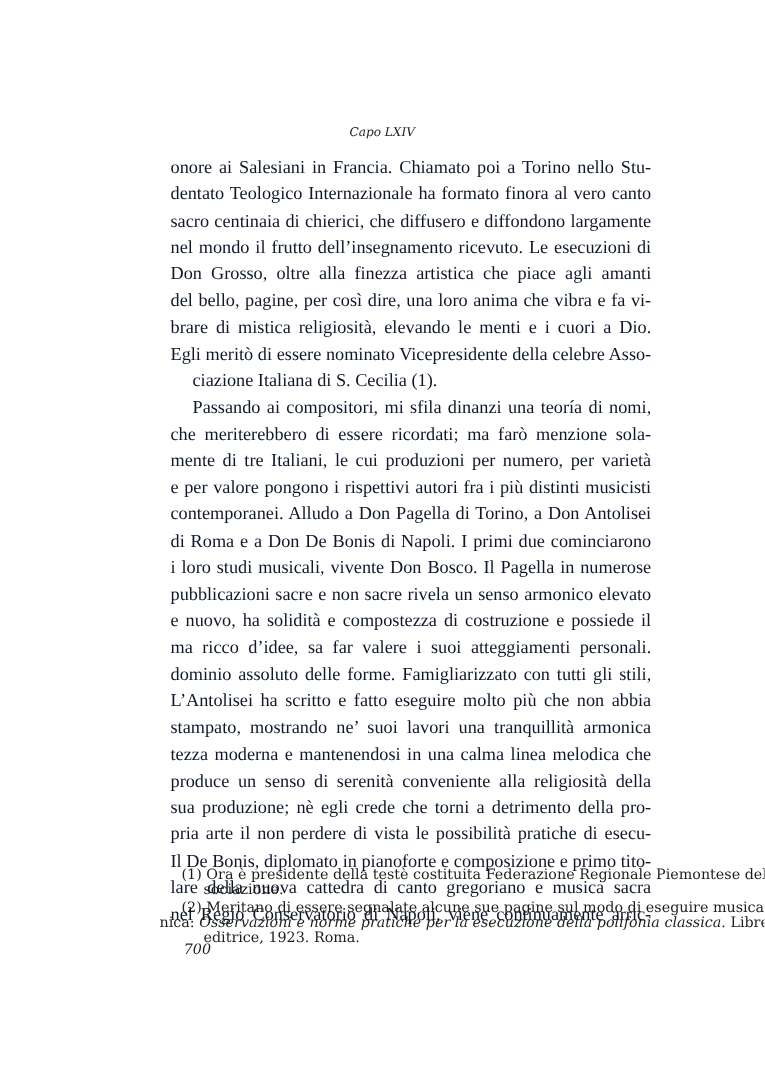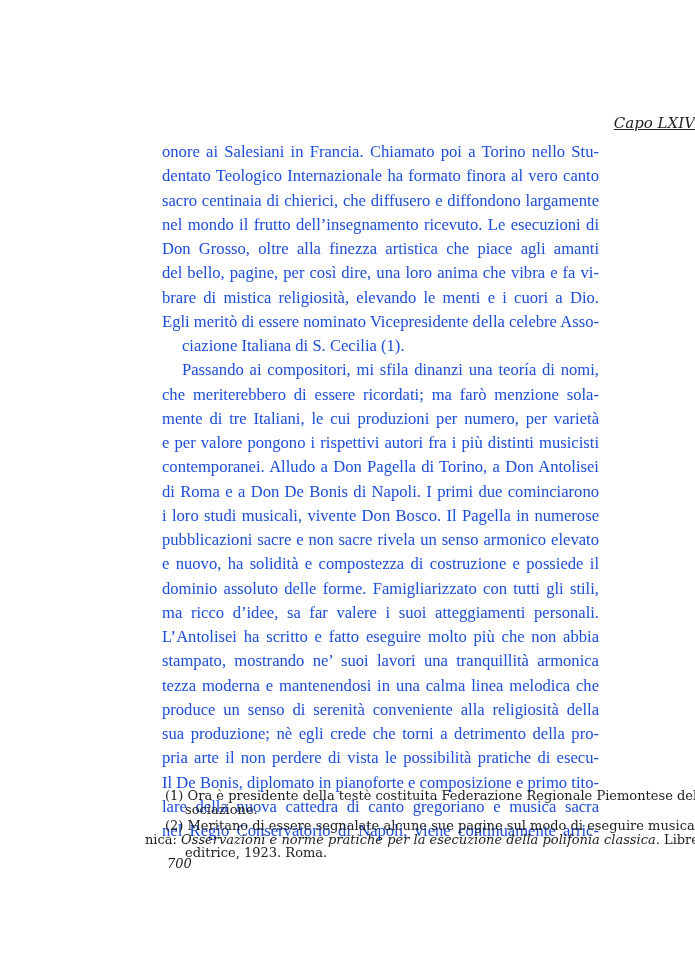--- a/index.html
+++ b/index.html
@@ -1,24 +1,24 @@
 <!DOCTYPE html>
 <html><head>
 <meta charset="utf-8">
 <style>
   html, body { margin: 0; padding: 0; background: #ffffff; }
   body { width: 695px; height: 975px; position: relative; overflow: hidden; }
   .page { position: absolute; left: 0; top: 0; width: 695px; height: 975px; background: #ffffff; color: #1a1a1a; }
   .running-head {
-    position: absolute; top: 114px; left: 0; width: 695px; text-align: right;
-    font-family: "DejaVu Serif", serif; font-style: italic; font-size: 15px; color: #222; text-decoration: underline;
+    position: absolute; top: 114px; left: 0; width: 695px; text-align: center;
+    font-family: "DejaVu Serif", serif; font-style: italic; font-size: 11px; color: #222;
   }
   .body-text {
-    position: absolute; left: 162px; top: 140px; width: 437px;
-    font-family: "Liberation Serif", serif; font-size: 16.6px; line-height: 24.25px; color: #1d4ed8;
+    position: absolute; left: 155px; top: 140px; width: 437px;
+    font-family: "Liberation Serif", serif; font-size: 16.6px; line-height: 24.25px; color: #0f172a;
   }
   .line { display: block; white-space: nowrap; text-align: justify; text-align-last: justify; height: 24.25px; }
   .line.last { text-align-last: left; margin-left: 20px; }
   .line.indent { padding-left: 20px; }
   .footnotes {
     position: absolute; left: 145px; top: 789px; width: 437px;
     font-family: "DejaVu Serif", serif; font-size: 13px; line-height: 13.6px; color: #1c1c1c;
   }
   .fn-line { display: block; white-space: nowrap; text-align: justify; text-align-last: justify; }
   .fn-line.last { text-align-last: left; margin-left: 40px; }
@@ -48,22 +48,22 @@
       <span class="line last">ciazione Italiana di S. Cecilia (1).</span>
       <span class="line indent">Passando ai compositori, mi sfila dinanzi una teoría di nomi,</span>
       <span class="line">che meriterebbero di essere ricordati; ma farò menzione sola-</span>
       <span class="line">mente di tre Italiani, le cui produzioni per numero, per varietà</span>
       <span class="line">e per valore pongono i rispettivi autori fra i più distinti musicisti</span>
       <span class="line">contemporanei. Alludo a Don Pagella di Torino, a Don Antolisei</span>
       <span class="line">di Roma e a Don De Bonis di Napoli. I primi due cominciarono</span>
       <span class="line">i loro studi musicali, vivente Don Bosco. Il Pagella in numerose</span>
       <span class="line">pubblicazioni sacre e non sacre rivela un senso armonico elevato</span>
       <span class="line">e nuovo, ha solidità e compostezza di costruzione e possiede il</span>
+      <span class="line">ma ricco d’idee, sa far valere i suoi atteggiamenti personali.</span>
       <span class="line">dominio assoluto delle forme. Famigliarizzato con tutti gli stili,</span>
-      <span class="line">ma ricco d’idee, sa far valere i suoi atteggiamenti personali.</span>
       <span class="line">L’Antolisei ha scritto e fatto eseguire molto più che non abbia</span>
       <span class="line">stampato, mostrando ne’ suoi lavori una tranquillità armonica</span>
       <span class="line">tezza moderna e mantenendosi in una calma linea melodica che</span>
       <span class="line">produce un senso di serenità conveniente alla religiosità della</span>
       <span class="line">sua produzione; nè egli crede che torni a detrimento della pro-</span>
       <span class="line">pria arte il non perdere di vista le possibilità pratiche di esecu-</span>
       <span class="line">Il De Bonis, diplomato in pianoforte e composizione e primo tito-</span>
       <span class="line">lare della nuova cattedra di canto gregoriano e musica sacra</span>
       <span class="line">nel Regio Conservatorio di Napoli, viene continuamente arric-</span>
     </div>

